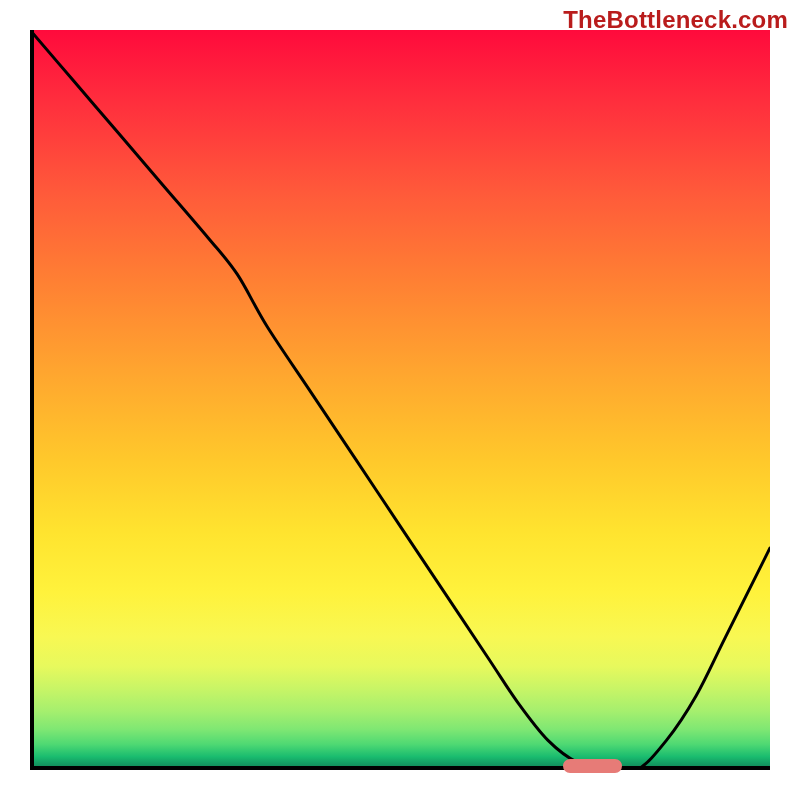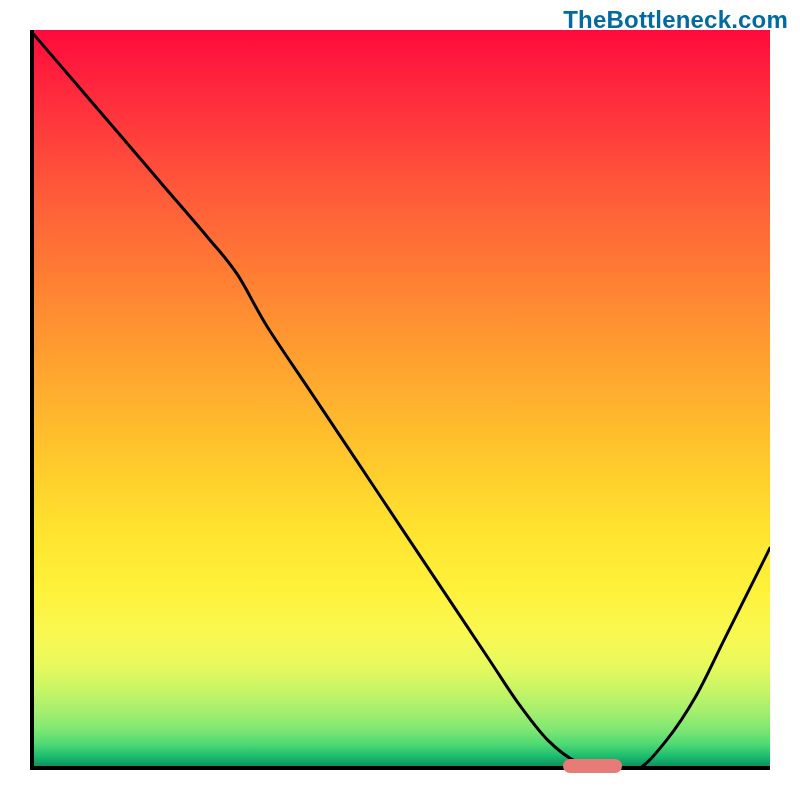--- a/index.html
+++ b/index.html
@@ -15,21 +15,21 @@
     position: relative;
     width: 800px;
     height: 800px;
   }
   .watermark {
     position: absolute;
     top: 6px;
     right: 12px;
     font-size: 24px;
     font-weight: 600;
-    color: #0369a1;
+    color: #b91c1c;
     letter-spacing: 0.2px;
     user-select: none;
   }
   .plot {
     position: absolute;
     left: 30px;
     top: 30px;
     width: 740px;
     height: 740px;
   }

